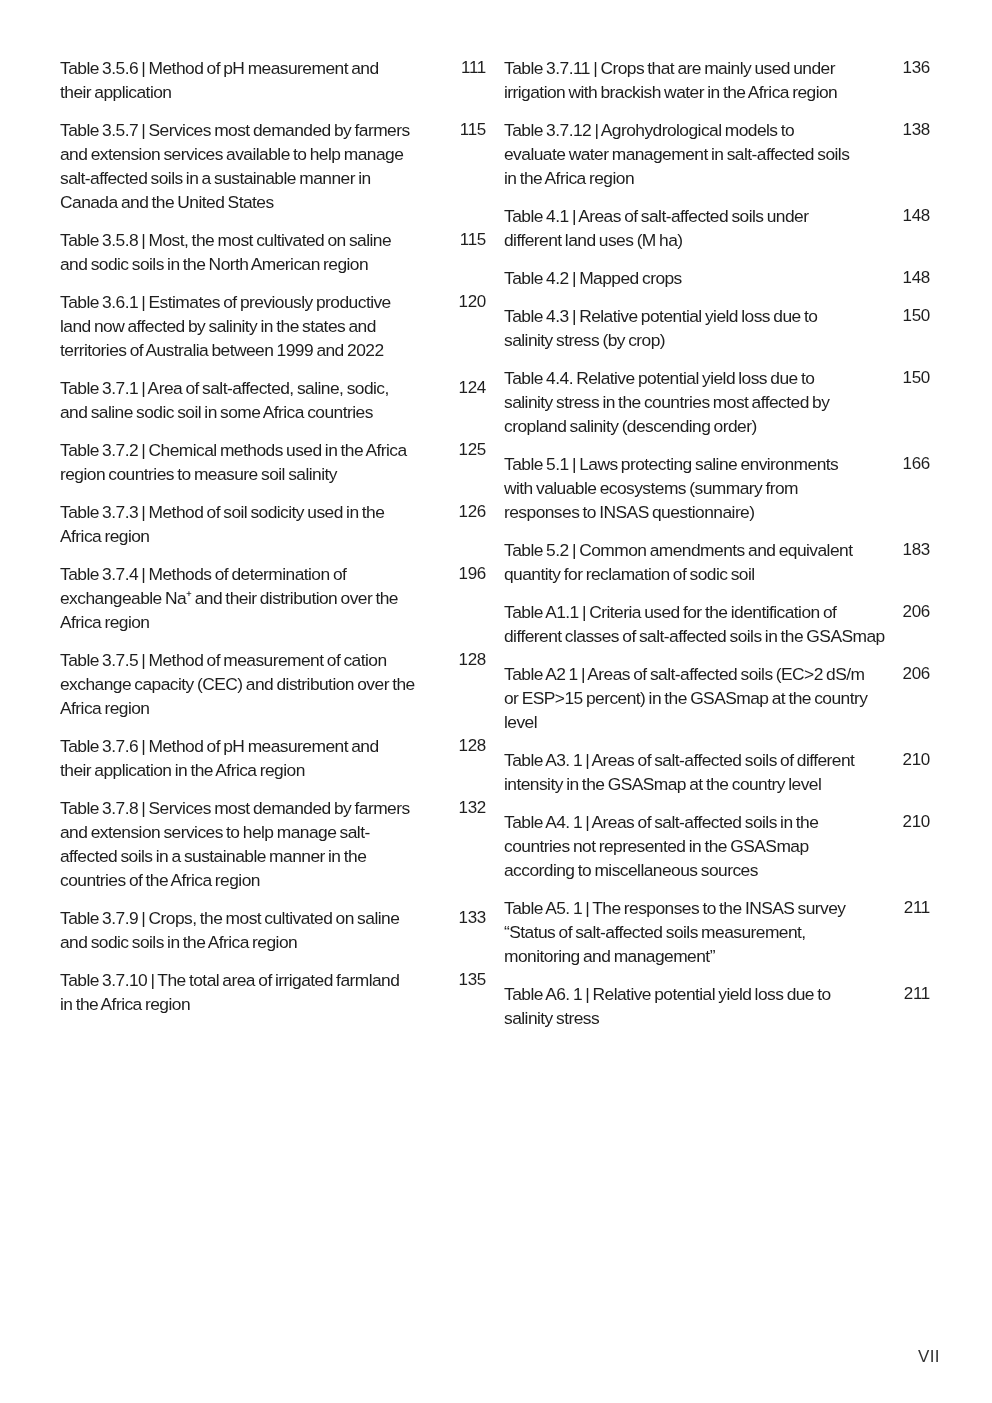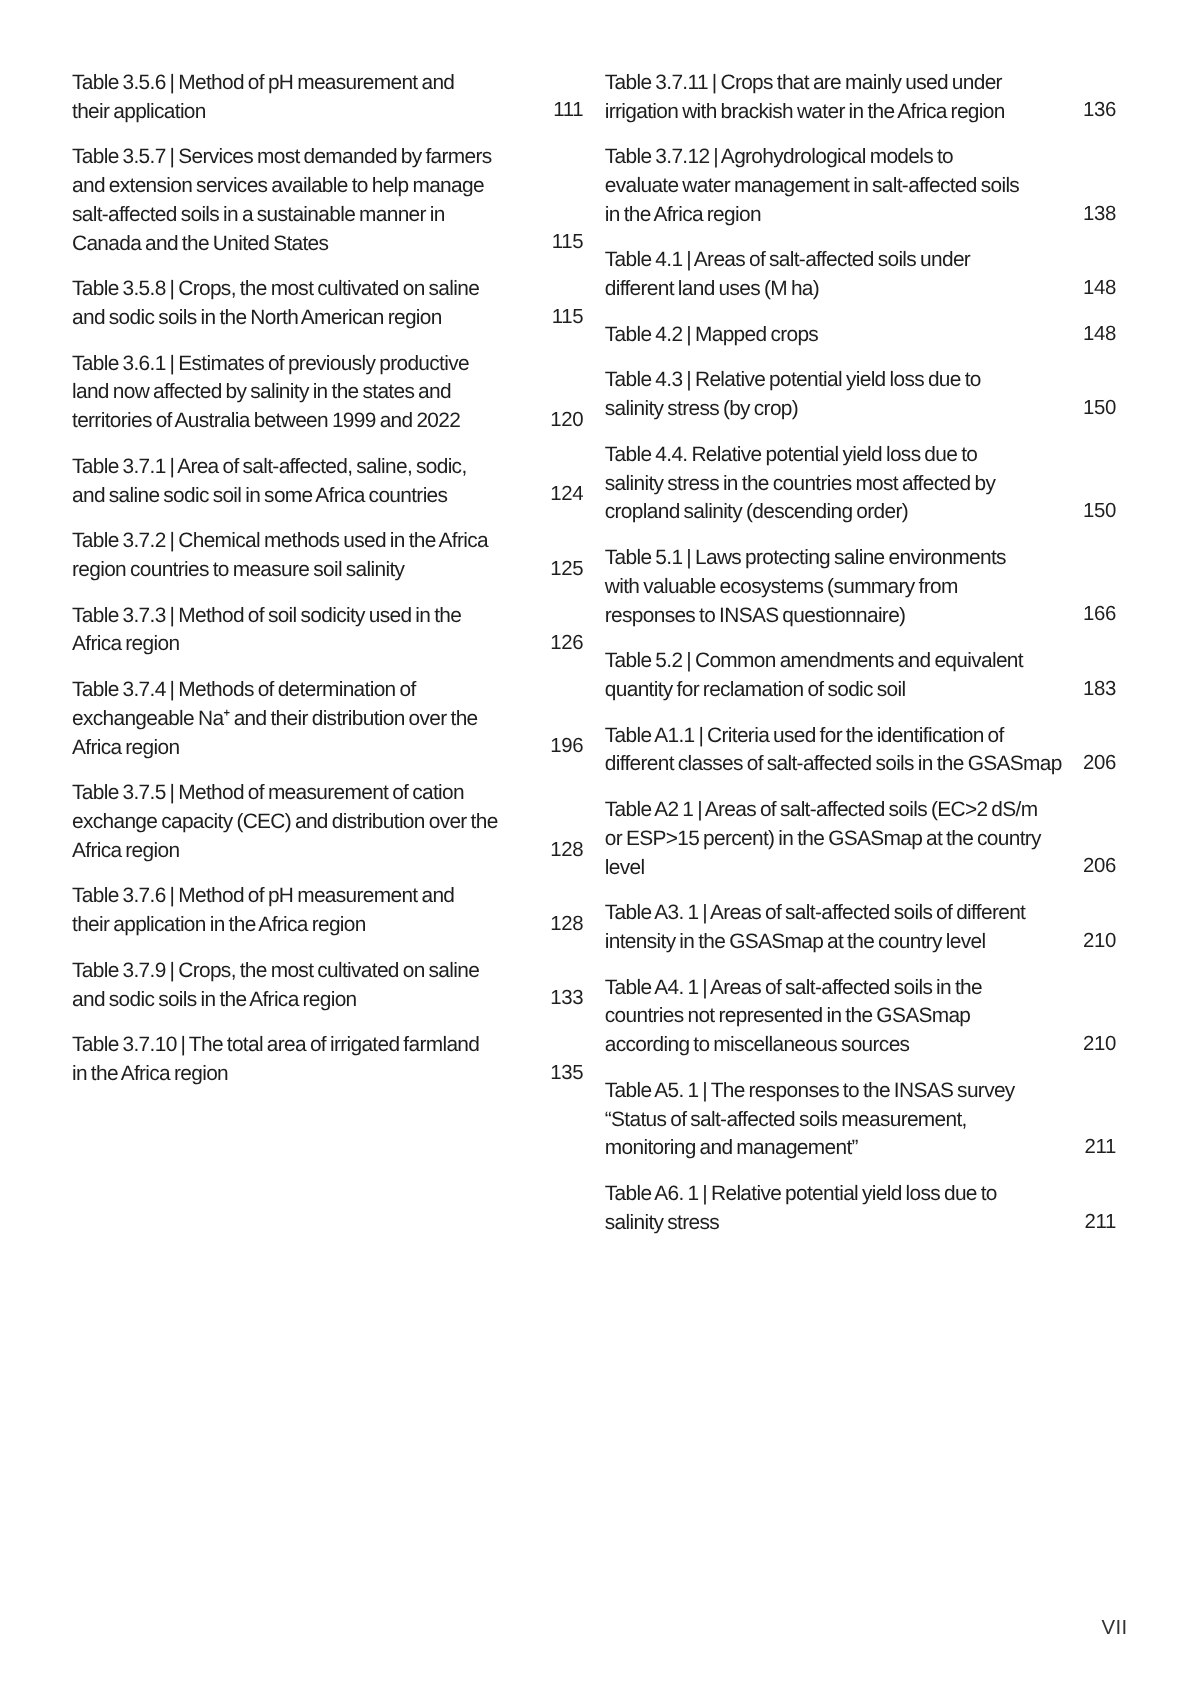--- a/index.html
+++ b/index.html
@@ -7,21 +7,21 @@
     width: 992px; height: 1403px; position: relative; overflow: hidden;
     font-family: "Liberation Sans", sans-serif;
     color: #1e1e1e;
   }
   .col {
     position: absolute; top: 56px;
   }
   .col-left { left: 60px; width: 426px; }
   .col-right { left: 504px; width: 426px; }
   .entry {
-    display: flex; align-items: flex-end; justify-content: space-between;
+    display: flex; justify-content: space-between;
     margin-bottom: 14px;
   }
   .entry-title {
     font-size: 17.4px; line-height: 24px; letter-spacing: -0.55px;
     word-spacing: -1px;
     white-space: pre-line;
     flex: 1 1 auto;
   }
   .entry-page {
     font-size: 17px; line-height: 24px; letter-spacing: -0.3px;
@@ -42,21 +42,21 @@
       <div class="entry-page">111</div>
     </div>
     <div class="entry">
       <div class="entry-title">Table 3.5.7 | Services most demanded by farmers
 and extension services available to help manage
 salt-affected soils in a sustainable manner in
 Canada and the United States</div>
       <div class="entry-page">115</div>
     </div>
     <div class="entry">
-      <div class="entry-title">Table 3.5.8 | Crops, the most cultivated on saline
+      <div class="entry-title">Table 3.5.8 | Most, the most cultivated on saline
 and sodic soils in the North American region</div>
       <div class="entry-page">115</div>
     </div>
     <div class="entry">
       <div class="entry-title">Table 3.6.1 | Estimates of previously productive
 land now affected by salinity in the states and
 territories of Australia between 1999 and 2022</div>
       <div class="entry-page">120</div>
     </div>
     <div class="entry">
@@ -83,20 +83,27 @@
     <div class="entry">
       <div class="entry-title">Table 3.7.5 | Method of measurement of cation
 exchange capacity (CEC) and distribution over the
 Africa region</div>
       <div class="entry-page">128</div>
     </div>
     <div class="entry">
       <div class="entry-title">Table 3.7.6 | Method of pH measurement and
 their application in the Africa region</div>
       <div class="entry-page">128</div>
+    </div>
+    <div class="entry">
+      <div class="entry-title">Table 3.7.8 | Services most demanded by farmers
+and extension services to help manage salt-
+affected soils in a sustainable manner in the
+countries of the Africa region</div>
+      <div class="entry-page">132</div>
     </div>
     <div class="entry">
       <div class="entry-title">Table 3.7.9 | Crops, the most cultivated on saline
 and sodic soils in the Africa region</div>
       <div class="entry-page">133</div>
     </div>
     <div class="entry">
       <div class="entry-title">Table 3.7.10 | The total area of irrigated farmland
 in the Africa region</div>
       <div class="entry-page">135</div>

